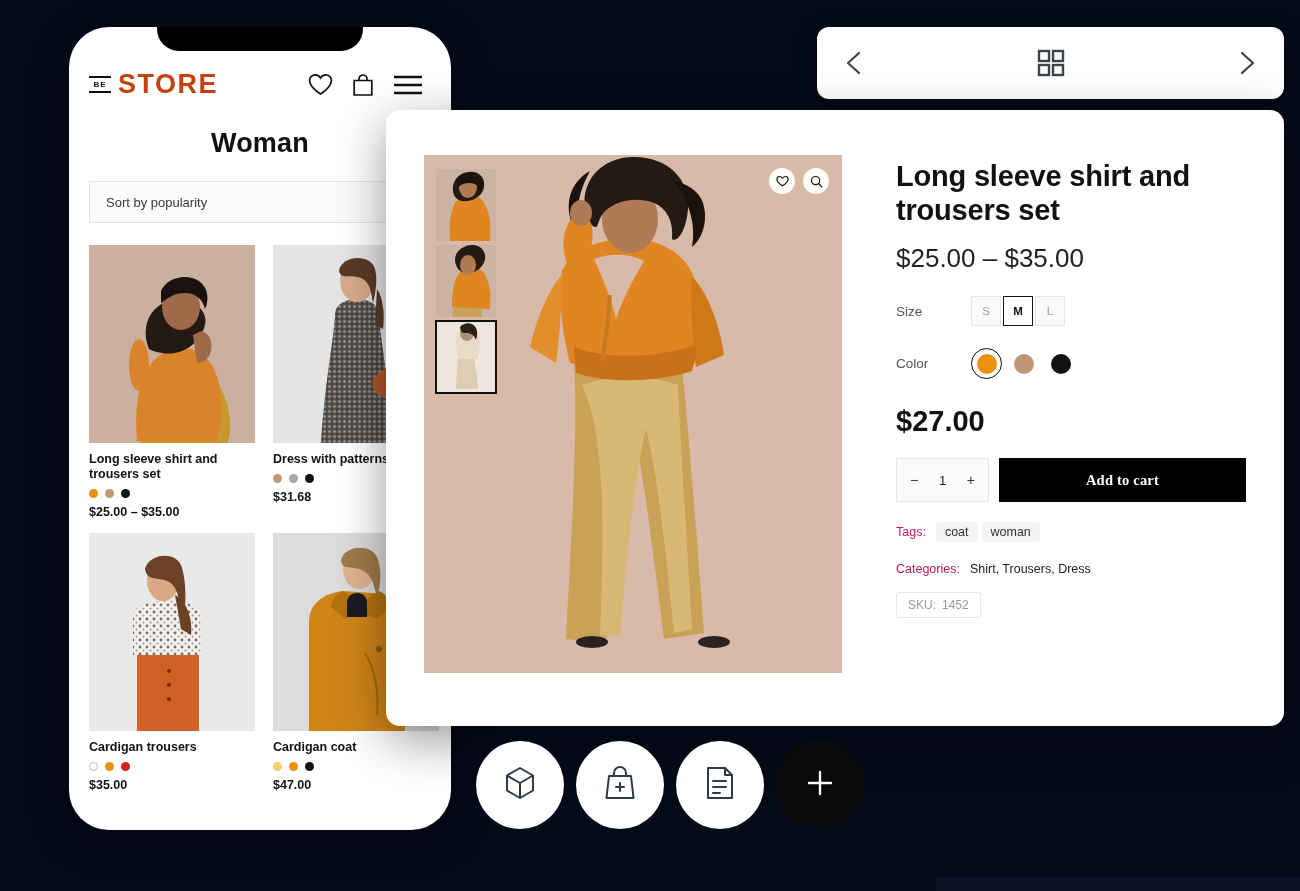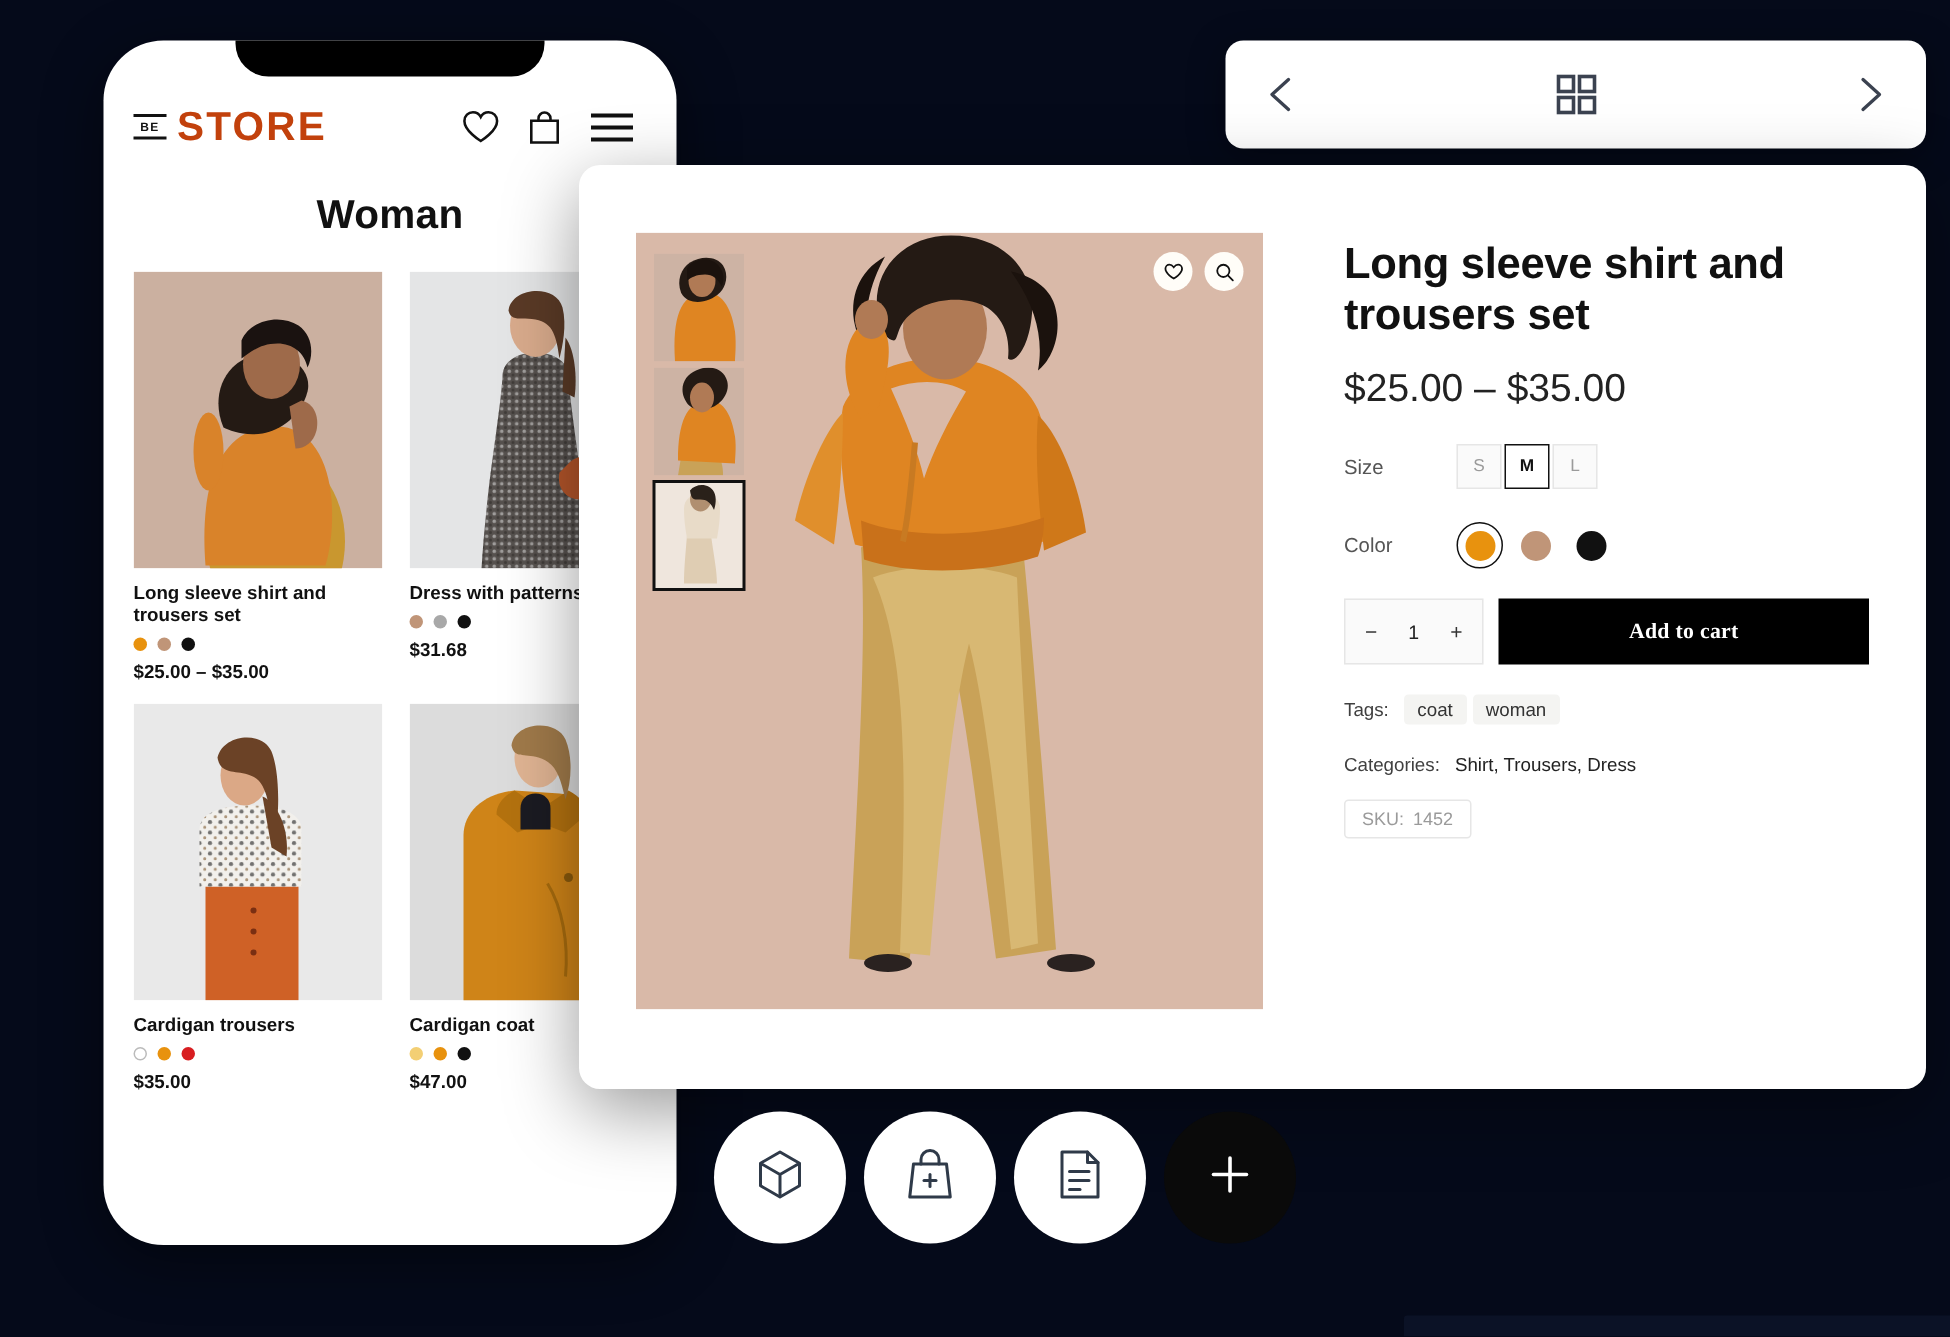--- a/index.html
+++ b/index.html
@@ -145,21 +145,21 @@
   }
   .qty span { cursor: pointer; }
   .qty .qv { font-size: 13px; color: #222; }
   .addcart {
     flex: 1; max-width: 248px; height: 44px; background: #000; color: #fff;
     border: none; font-size: 14.5px; font-weight: 700; letter-spacing: .2px; cursor: pointer;
     font-family: Liberation Serif, serif;
   }
 
   .meta-row { display: flex; align-items: center; margin-top: 20px; font-size: 12.5px; }
-  .meta-lbl { color: #404040; margin-right: 10px; }
+  .meta-lbl { color: #be185d; margin-right: 10px; }
   .tag-chip {
     background: #f4f4f2; padding: 3px 9px; border-radius: 3px; color: #333; font-size: 12.5px;
     margin-right: 4px; cursor: pointer;
   }
   .meta-val { color: #222; }
   .sku {
     display: inline-flex; align-items: center; margin-top: 16px;
     border: 1px solid #e6e6e6; border-radius: 3px; padding: 5px 11px;
     font-size: 12px; color: #9a9a9a; gap: 6px;
   }
@@ -209,20 +209,23 @@
               <line x1="1" y1="2" x2="29" y2="2"></line>
               <line x1="1" y1="10" x2="29" y2="10"></line>
               <line x1="1" y1="18" x2="29" y2="18"></line>
             </svg>
           </span>
         </div>
       </div>
 
       <div class="page-title">Woman</div>
 
+      <div class="sort-select">
+        <span>Sort by popularity</span>
+      </div>
 
       <div class="prod-grid">
 
         <div class="prod-card">
           <div class="prod-img">
             <svg viewBox="0 0 166 198" preserveAspectRatio="xMidYMid slice">
               <rect width="166" height="198" fill="#cbb0a0"></rect>
               <ellipse cx="95" cy="180" rx="46" ry="60" fill="#c9972f"></ellipse>
               <path d="M48 196c-4-52 8-86 38-92 30-6 44 20 46 48 2 26-4 44-4 44z" fill="#d9832a"></path>
               <path d="M60 104c-6-14-4-30 6-40 10-10 26-12 38-6 10 5 14 14 12 22-4 16-18 26-30 28-12 2-22-2-26-4z" fill="#241a14"></path>
@@ -442,20 +445,21 @@
           </span>
           <span class="color-opt">
             <span class="color-dot" style="background:#C09578"></span>
           </span>
           <span class="color-opt">
             <span class="color-dot" style="background:#111111"></span>
           </span>
         </div>
       </div>
 
+      <div class="p-price">$27.00</div>
 
       <div class="cart-row">
         <div class="qty">
           <span>−</span>
           <span class="qv">1</span>
           <span>+</span>
         </div>
         <button class="addcart">Add to cart</button>
       </div>
 

